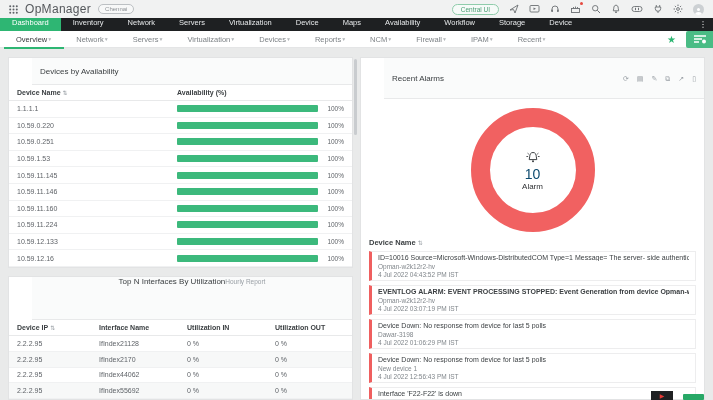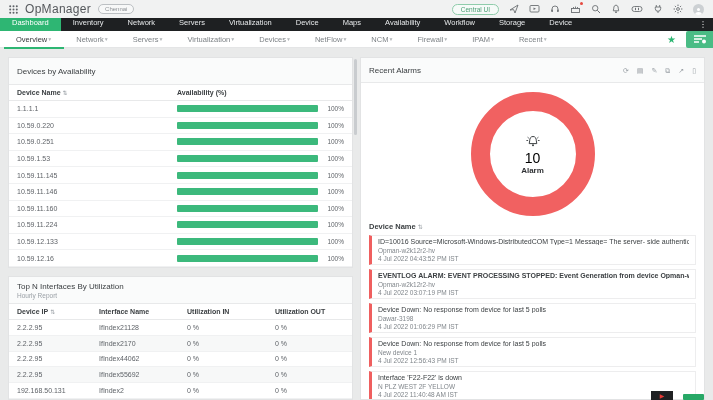--- a/index.html
+++ b/index.html
@@ -43,57 +43,57 @@
   .list-btn { width:27px; height:17px; background:#4abc85; display:flex; align-items:center;
               justify-content:center; cursor:pointer; border-radius:2px 0 0 2px; }
 
   
   .panel { position:absolute; background:#fff; border:1px solid #e2e3e4; }
   #panel-availability { left:8px;  top:57px;  width:345px; height:211px; overflow:hidden; }
   #panel-interfaces  { left:8px;  top:276px; width:345px; height:124px; overflow:hidden; }
   #panel-alarms      { left:360px; top:57px; width:345px; height:343px; overflow:hidden; }
 
   .panel-header { background:#fafbfb; border-bottom:1px solid #e8e9ea; display:flex;
-                  align-items:center; padding:0 8px; }
+                  align-items:center; padding:0 8px;margin-left:23px; }
   .ph-title { font-size:8px; color:#3c4043; }
   .ph-sub { font-size:6.5px; color:#9aa0a6; margin-top:1px; }
 
   
   #panel-availability .panel-header { height:27px; }
   .thead { display:flex; align-items:center; height:16px; padding:0 8px; font-size:7px;
            font-weight:bold; color:#3c4043; border-bottom:1px solid #e8e9ea; }
   .col-name { width:160px; }
   .sort { font-size:6px; color:#9aa0a6; margin-left:2px; font-weight:normal; }
   .arow { display:flex; align-items:center; height:16.6px; padding:0 8px;
           border-bottom:1px solid #f0f1f2; font-size:7px; color:#5f6368; }
   .arow .col-name { cursor:pointer; }
   .bar-wrap { flex:1; display:flex; align-items:center; gap:6px; }
   .bar-track { flex:1; height:7px; }
   .bar { height:7px; background:var(--bar); border-radius:1px; }
   .pct { width:20px; text-align:right; font-size:6.5px; color:#5f6368; }
 
   
-  #panel-interfaces .panel-header { height:27px; flex-direction:column; align-items:flex-start; justify-content:center; }
+  #panel-interfaces .panel-header { height:43px; flex-direction:row; align-items:flex-start; justify-content:center; }
   .ithead { display:flex; align-items:center; height:16px; padding:0 8px; font-size:7px;
             font-weight:bold; color:#3c4043; border-bottom:1px solid #e8e9ea; }
   .ic1 { width:82px; } .ic2 { width:88px; } .ic3 { width:88px; } .ic4 { flex:1; }
   .irow { display:flex; align-items:center; height:15.8px; padding:0 8px; font-size:7px;
           color:#5f6368; border-bottom:1px solid #f0f1f2; }
   div.irow:nth-of-type(even) { background:#f7f8f8; }
 
   
-  #panel-alarms .panel-header { height:25px;gap:48px; }
+  #panel-alarms .panel-header { height:41px;gap:48px; }
   .alarm-tools { margin-left:auto; display:flex; align-items:center; gap:8px; }
   .atool { font-size:7px; color:#9aa0a6; cursor:pointer; line-height:1; }
   .alarm-body { padding:0 8px; }
   .donut { width:124px; height:124px; border-radius:50%; border:19px solid var(--alarm-red);
            margin:9px auto 6px; display:flex; flex-direction:column; align-items:center;
            justify-content:center; }
-  .donut-count { font-size:14px; color:#000000; margin-top:1px; }
-  .donut-label { font-size:8px; color:#2f3134;font-weight:bold; }
+  .donut-count { font-size:14px; color:#0c4a6e; margin-top:1px; }
+  .donut-label { font-size:8px; color:#2f3134; }
   .alist-header { font-size:7.5px; font-weight:bold; color:#3c4043; margin:5px 0 4px; }
   .alarm-card { border:1px solid #ededee; border-left:3px solid #ef5f5f; margin-bottom:4px;
                 padding:2px 6px; cursor:pointer; background:#fff; }
   .al-msg { font-size:7px; color:#3c4043; white-space:nowrap; overflow:hidden; max-width:320px; }
   .al-msg.bold { font-weight:bold; }
   .al-dev, .al-time { font-size:6.5px; color:#80868b; margin-top:1.5px; }
 
   .scroll-thumb { position:absolute; left:354px; top:59px; width:3px; height:76px;
                   background:#c9cccf; border-radius:2px; cursor:pointer; }
 
@@ -266,21 +266,21 @@
         <span>Virtualization</span>
         <span class="chev">▼</span>
       </div>
 
       <div class="subnav-item">
         <span>Devices</span>
         <span class="chev">▼</span>
       </div>
 
       <div class="subnav-item">
-        <span>NetFlow</span>
+        <span>Reports</span>
         <span class="chev">▼</span>
       </div>
 
       <div class="subnav-item">
         <span>NCM</span>
         <span class="chev">▼</span>
       </div>
 
       <div class="subnav-item">
         <span>Firewall</span>

